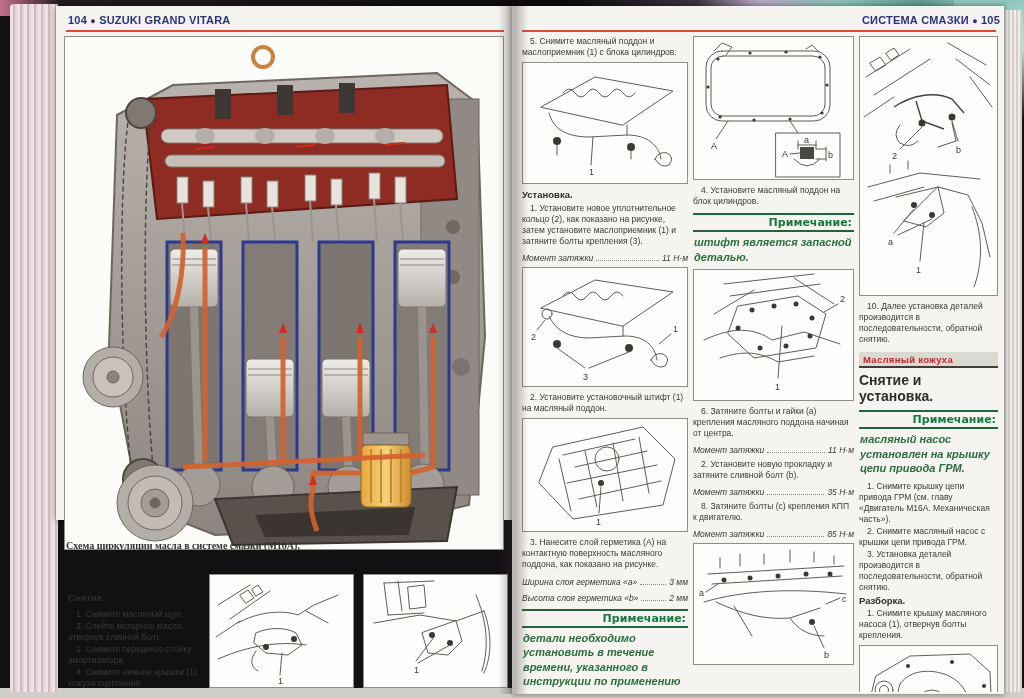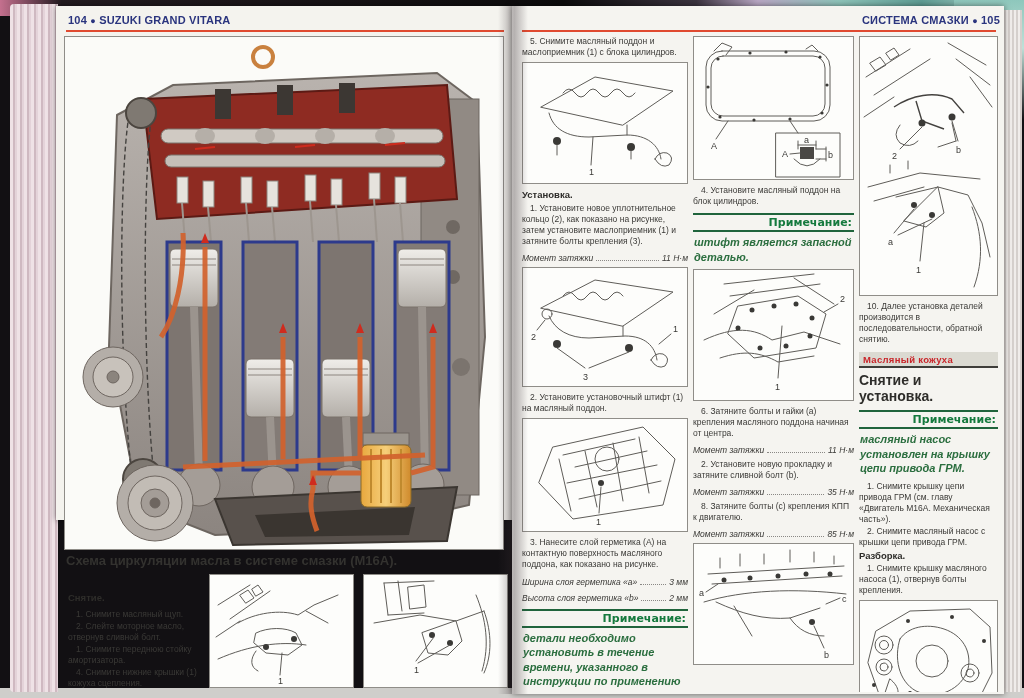--- a/index.html
+++ b/index.html
@@ -23,21 +23,21 @@
     background:linear-gradient(90deg,rgba(0,0,0,0) 0%,rgba(60,50,55,.30) 45%,rgba(60,50,55,.34) 55%,rgba(0,0,0,0) 100%);z-index:5;}
   
   .hdr{position:absolute;top:8px;font-size:11px;font-weight:bold;color:#2a347e;letter-spacing:.2px;}
   .hdr .dot{color:#2a347e;font-size:9px;}
   .hdr-left{left:12px;}
   .hdr-right{right:4px;text-align:right;}
   .redrule{position:absolute;left:10px;right:8px;top:24px;height:2px;background:#e04a30;}
   
   .bigfig{position:absolute;left:8px;top:30px;width:438px;height:512px;border:1px solid #8f8d88;background:#fcfcfa;}
   .bigfig svg{display:block;width:100%;height:100%;}
-  .caption{position:absolute;left:10px;top:547px;width:430px;font-size:13px;font-weight:bold;color:#33322f;}
+  .caption{position:absolute;left:10px;top:534px;width:430px;font-size:10px;font-weight:bold;color:#33322f;font-family:Liberation Serif, serif;}
   .lp-bottom{position:absolute;left:12px;top:568px;width:436px;display:flex;gap:9px;}
   .rm-text{width:132px;flex:none;padding-top:18px;}
   .b-head{font-size:9.5px;font-weight:bold;color:#2e2d2a;margin:0 0 6px 0;}
   .step{font-size:8.5px;line-height:1.3;color:#3a3936;margin:0 0 1px 0;text-indent:8px;}
   .thumb{flex:none;width:143px;height:112px;border:1px solid #8f8d88;background:#fdfdfb;position:relative;}
   .thumb svg{display:block;width:100%;height:100%;}
   
   .col{position:absolute;top:30px;height:656px;overflow:hidden;}
   .c1{left:10px;width:166px;}
   .c2{left:181px;width:161px;}
@@ -466,20 +466,21 @@
       </div>
       <p class="step">10. Далее установка деталей производится в последовательности, обратной снятию.</p>
       <div class="secbar">Масляный кожуха</div>
       <p class="sub">Снятие и установка.</p>
       <div class="note">
         <div class="note-head">Примечание:</div>
         <div class="note-body">масляный насос установлен на крышку цепи привода ГРМ.</div>
       </div>
       <p class="step">1. Снимите крышку цепи привода ГРМ (см. главу «Двигатель М16А. Механическая часть»).</p>
       <p class="step">2. Снимите масляный насос с крышки цепи привода ГРМ.</p>
+      <p class="step">3. Установка деталей производится в последовательности, обратной снятию.</p>
       <p class="b-head" style="margin:2px 0;">Разборка.</p>
       <p class="step">1. Снимите крышку масляного насоса (1), отвернув болты крепления.</p>
       <div class="fig" style="height:138px;">
         <svg viewBox="0 0 137 138">
           <path class="ln" d="M16 30 L50 10 L110 8 L130 26 L132 72 L118 100 L60 106 L20 96 L8 62 Z"></path>
           <path class="ln" d="M40 38 C 34 56 38 80 56 90 C 78 100 102 88 108 68 C 112 50 102 34 84 28 C 66 22 48 26 40 38 Z"></path>
           <circle class="ln" cx="72" cy="60" r="16"></circle>
           <circle class="ln" cx="110" cy="72" r="9"></circle>
             <circle class="ln" cx="110" cy="72" r="4"></circle>
           <circle class="ln" cx="24" cy="44" r="9"></circle>

